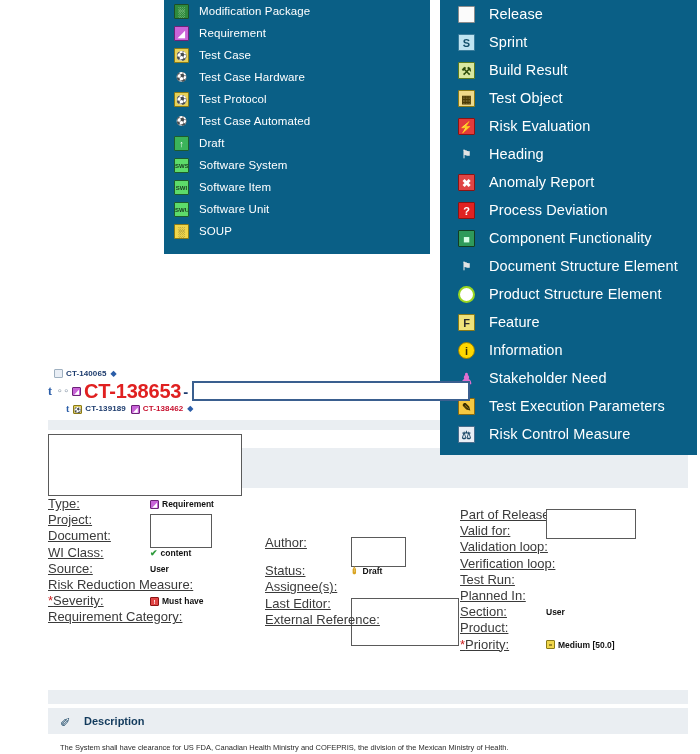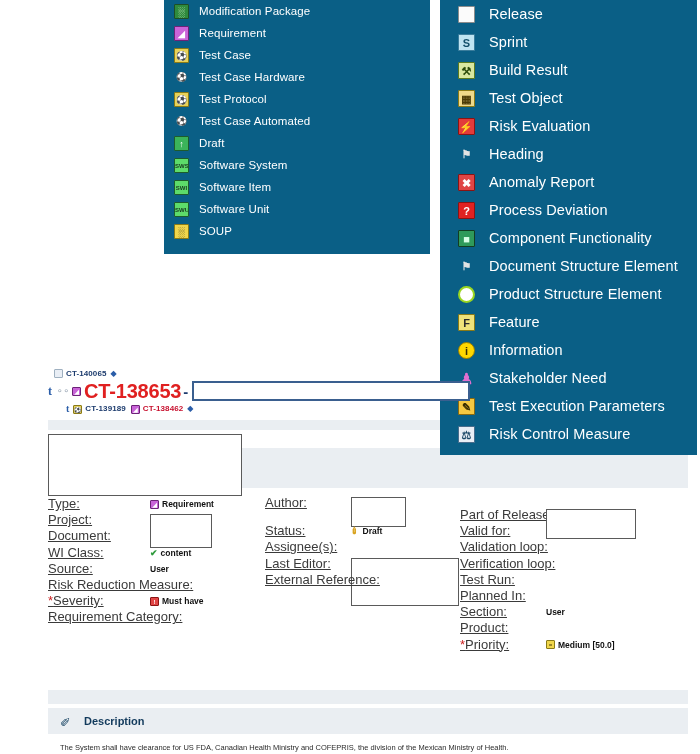--- a/index.html
+++ b/index.html
@@ -341,21 +341,21 @@
           </div>
         </div>
         <div class="frow" style="height: 16.2px;">
           <div class="flabel">Requirement Category:</div>
           <div class="fvalue">
             <span></span>
           </div>
         </div>
       </div>
     <div class="col col2 c2" id="col2" style="top:-1px;">
-        <div class="frow" style="height: 16.2px;">
+        <div class="frow" style="height: 16.2px; margin-top: 40px;">
           <div class="flabel">Author:</div>
           <div class="fvalue">
             <div class="vbox" style="width: 55px; height: 30px;"></div>
           </div>
         </div>
         <div class="frow" style="height: 16.2px; margin-top: 12px;">
           <div class="flabel">Status:</div>
           <div class="fvalue">
             <span class="pencil">✐</span>
             <span>Draft</span>

